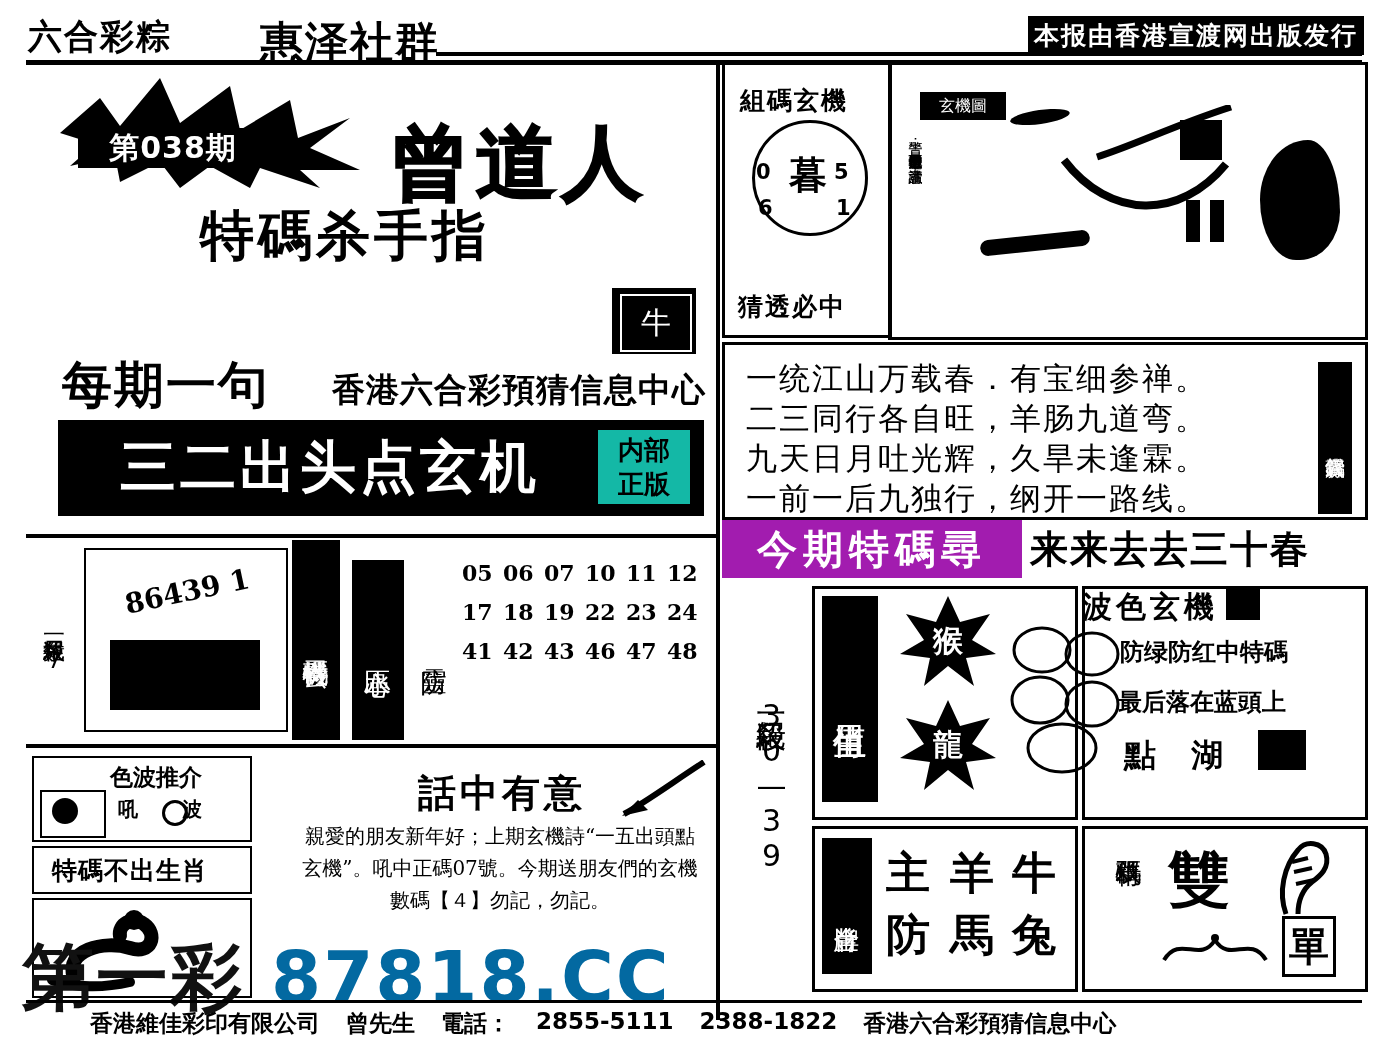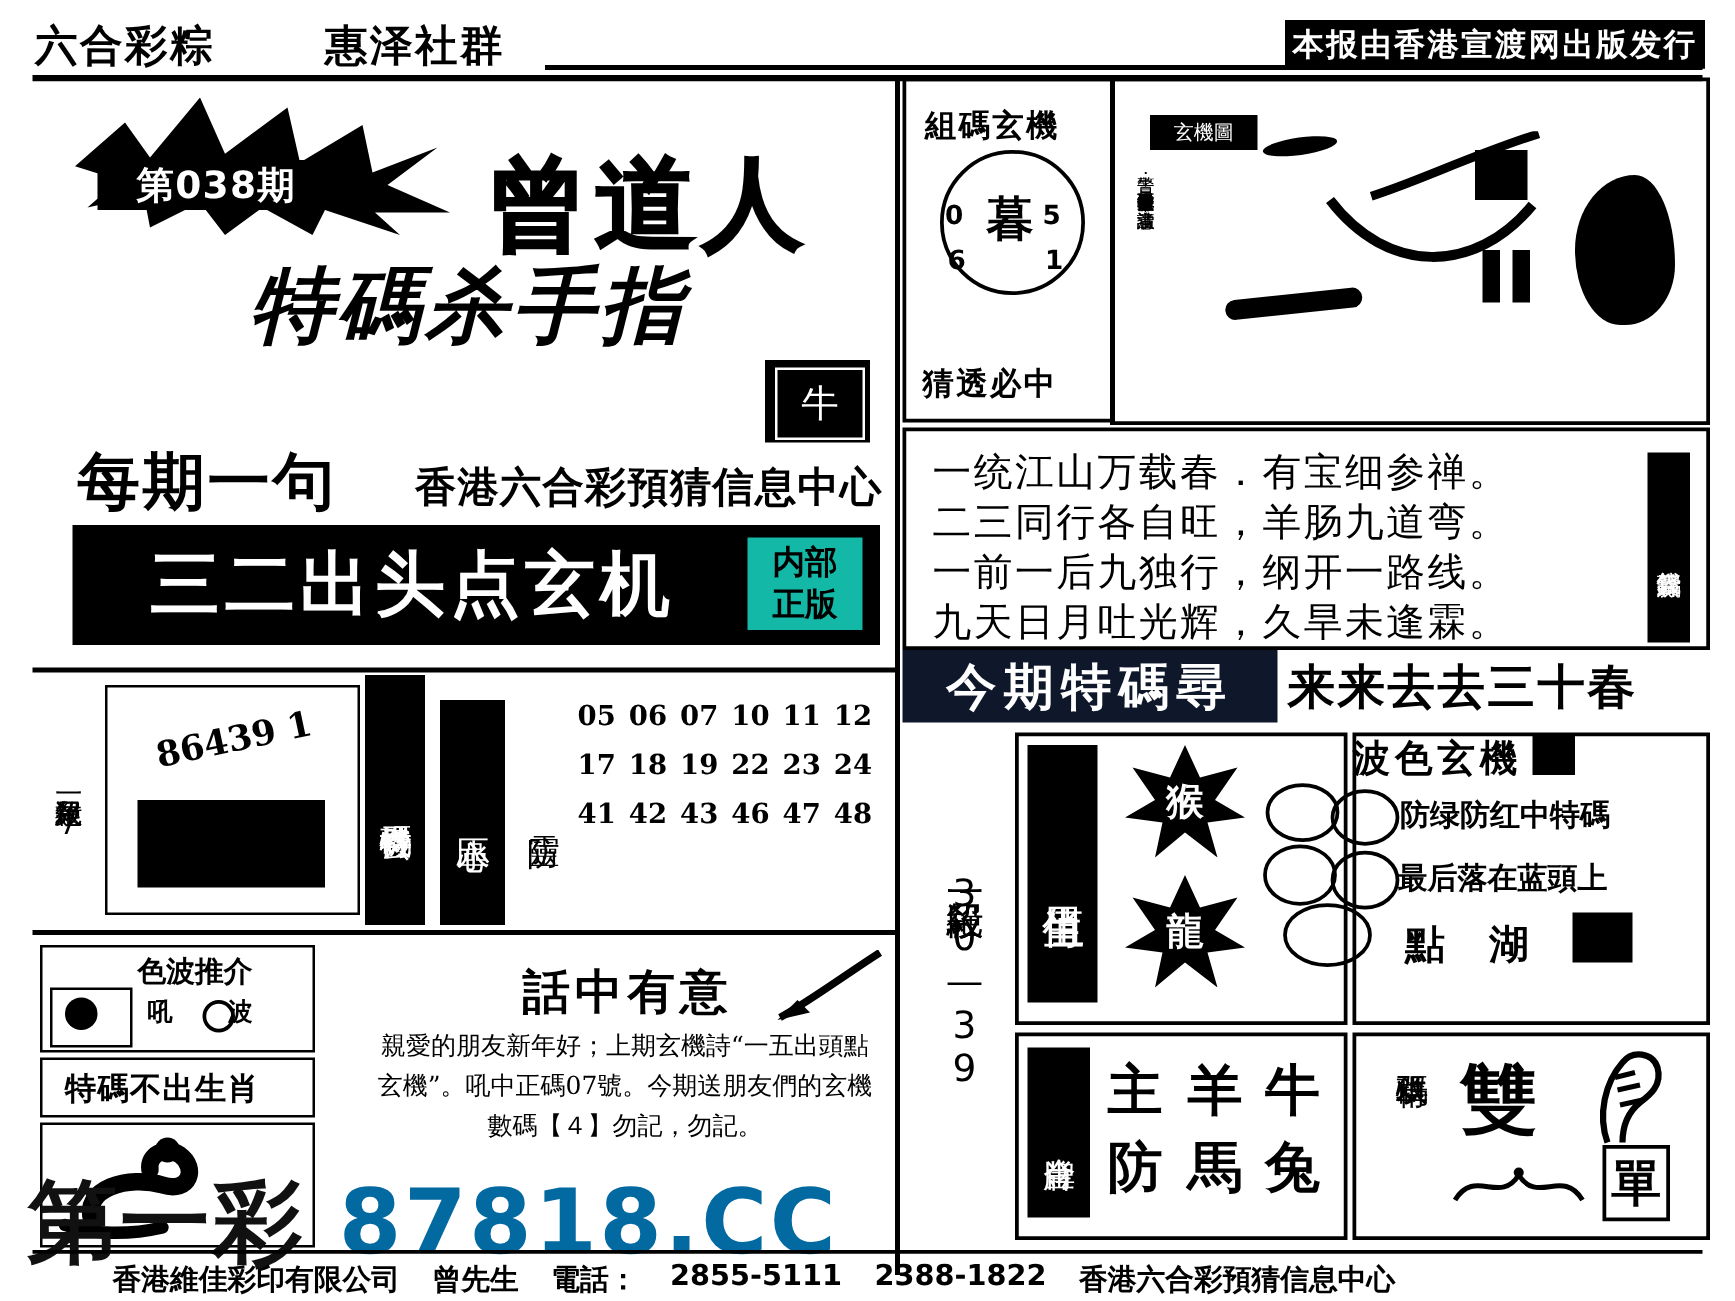--- a/index.html
+++ b/index.html
@@ -4,33 +4,33 @@
 <style>
   html,body{margin:0;padding:0;background:#fff;}
   body{width:1388px;height:1041px;font-family:"DejaVu Sans","Liberation Sans",sans-serif;color:#000;position:relative;overflow:hidden;}
   .page{position:relative;width:1388px;height:1041px;}
   .abs{position:absolute;}
   .ctr{display:flex;align-items:center;justify-content:center;text-align:center;}
   .vert{writing-mode:vertical-rl;text-orientation:upright;}
   .bd{border:2px solid #000;}
   .bd3{border:3px solid #000;}
   #t-left{left:28px;top:14px;font-size:34px;font-weight:bold;letter-spacing:2px;}
-  #t-mid{left:260px;top:14px;font-size:34px;font-weight:bold;letter-spacing:2px;}
+  #t-mid{left:260px;top:14px;font-size:43px;font-weight:bold;letter-spacing:2px;}
   #t-right{right:24px;top:16px;font-size:25px;font-weight:bold;letter-spacing:2px;
            background:#000;color:#fff;padding:3px 6px;}
   #hr1{left:26px;top:60px;width:1336px;height:5px;background:#000;}
   #hr2{left:436px;top:52px;width:926px;height:4px;background:#000;}
 
   
   #issue-burst{left:60px;top:78px;width:300px;height:110px;}
   #issue-label{left:78px;top:128px;width:190px;height:40px;background:#000;color:#fff;
                font-size:30px;font-weight:bold;letter-spacing:1px;}
   #title-main{left:390px;top:110px;font-size:80px;font-weight:bold;letter-spacing:6px;
               -webkit-text-stroke:2px #000;}
-  #title-sub{left:200px;top:200px;font-size:66px;font-weight:bold;letter-spacing:4px;font-style:italic;}
+  #title-sub{left:200px;top:200px;font-size:54px;font-weight:bold;letter-spacing:4px;}
   #ox-box{left:612px;top:288px;width:84px;height:66px;background:#000;}
   #ox-inner{left:620px;top:294px;width:68px;height:54px;border:2px solid #fff;color:#fff;font-size:30px;}
 
   
   #meiqi{left:62px;top:352px;font-size:50px;font-weight:bold;letter-spacing:2px;}
   #center-name{left:332px;top:368px;font-size:33px;font-weight:bold;letter-spacing:1px;}
   #blackband{left:58px;top:420px;width:646px;height:96px;background:#000;}
   #band-text{left:80px;top:432px;width:500px;height:72px;color:#fff;font-size:56px;font-weight:bold;letter-spacing:4px;}
   #band-tag{left:598px;top:430px;width:92px;height:74px;background:#14b8a6;color:#000;font-size:26px;font-weight:bold;line-height:34px;}
 
@@ -57,21 +57,21 @@
   #art-box4{left:1210px;top:200px;width:14px;height:42px;background:#000;}
   #art-blob{left:1260px;top:140px;width:80px;height:120px;background:#000;
             border-radius:60% 40% 50% 45%/50% 60% 40% 50%;}
   #art-curve{left:1060px;top:150px;width:170px;height:80px;}
 
   
   #poem-box{left:722px;top:342px;width:640px;height:172px;}
   #poem-lines{left:746px;top:358px;width:580px;}
   .poemline{font-size:31px;font-weight:normal;letter-spacing:2px;line-height:40px;font-family:"DejaVu Serif","Liberation Serif",serif;}
   #poem-side{left:1318px;top:362px;width:34px;height:144px;background:#000;color:#fff;font-size:20px;line-height:25px;padding-top:8px;}
-  #tq-black{left:722px;top:520px;width:300px;height:58px;background:#0f172a;color:#fff;font-size:40px;font-weight:bold;letter-spacing:6px;}
+  #tq-black{left:722px;top:520px;width:300px;height:58px;background:#a21caf;color:#fff;font-size:40px;font-weight:bold;letter-spacing:6px;}
   #tq-white{left:1030px;top:524px;font-size:38px;font-weight:bold;letter-spacing:2px;}
 
   
   #jue-sha{left:30px;top:548px;width:48px;height:200px;font-size:22px;line-height:28px;}
   #lucky-box{left:84px;top:548px;width:200px;height:180px;}
   #lucky-nums{left:92px;top:556px;width:190px;height:70px;}
   #lucky-art{left:110px;top:640px;width:150px;height:70px;background:#000;}
   #xj-strip{left:292px;top:540px;width:48px;height:200px;background:#000;color:#fff;font-size:26px;line-height:34px;}
   #xs-strip{left:352px;top:560px;width:52px;height:180px;background:#000;color:#fff;font-size:26px;line-height:40px;}
   #ling-fang{left:414px;top:568px;width:40px;height:160px;font-size:26px;line-height:96px;}
@@ -200,22 +200,22 @@
   <div class="abs" id="art-scribble3"></div>
   <div class="abs" id="art-box2"></div>
   <div class="abs" id="art-box3"></div>
   <div class="abs" id="art-box4"></div>
   <div class="abs" id="art-blob"></div>
 
   <div class="abs bd3" id="poem-box"></div>
   <div class="abs" id="poem-lines">
     <div class="poemline">一统江山万载春．有宝细参禅。</div>
     <div class="poemline">二三同行各自旺，羊肠九道弯。</div>
+    <div class="poemline">九天日月吐光辉，久旱未逢霖。</div>
     <div class="poemline">一前一后九独行，纲开一路线。</div>
-    <div class="poemline">九天日月吐光辉，久旱未逢霖。</div>
   </div>
   <div class="abs vert ctr" id="poem-side">贏錢錦囊</div>
 
   <div class="abs ctr" id="tq-black">今期特碼尋</div>
   <div class="abs" id="tq-white">来来去去三十春</div>
 
   <div class="abs" id="hline-a"></div>
   <div class="abs" id="hline-b"></div>
 
   <div class="abs vert ctr" id="jue-sha">絕殺一尾数 7</div>

